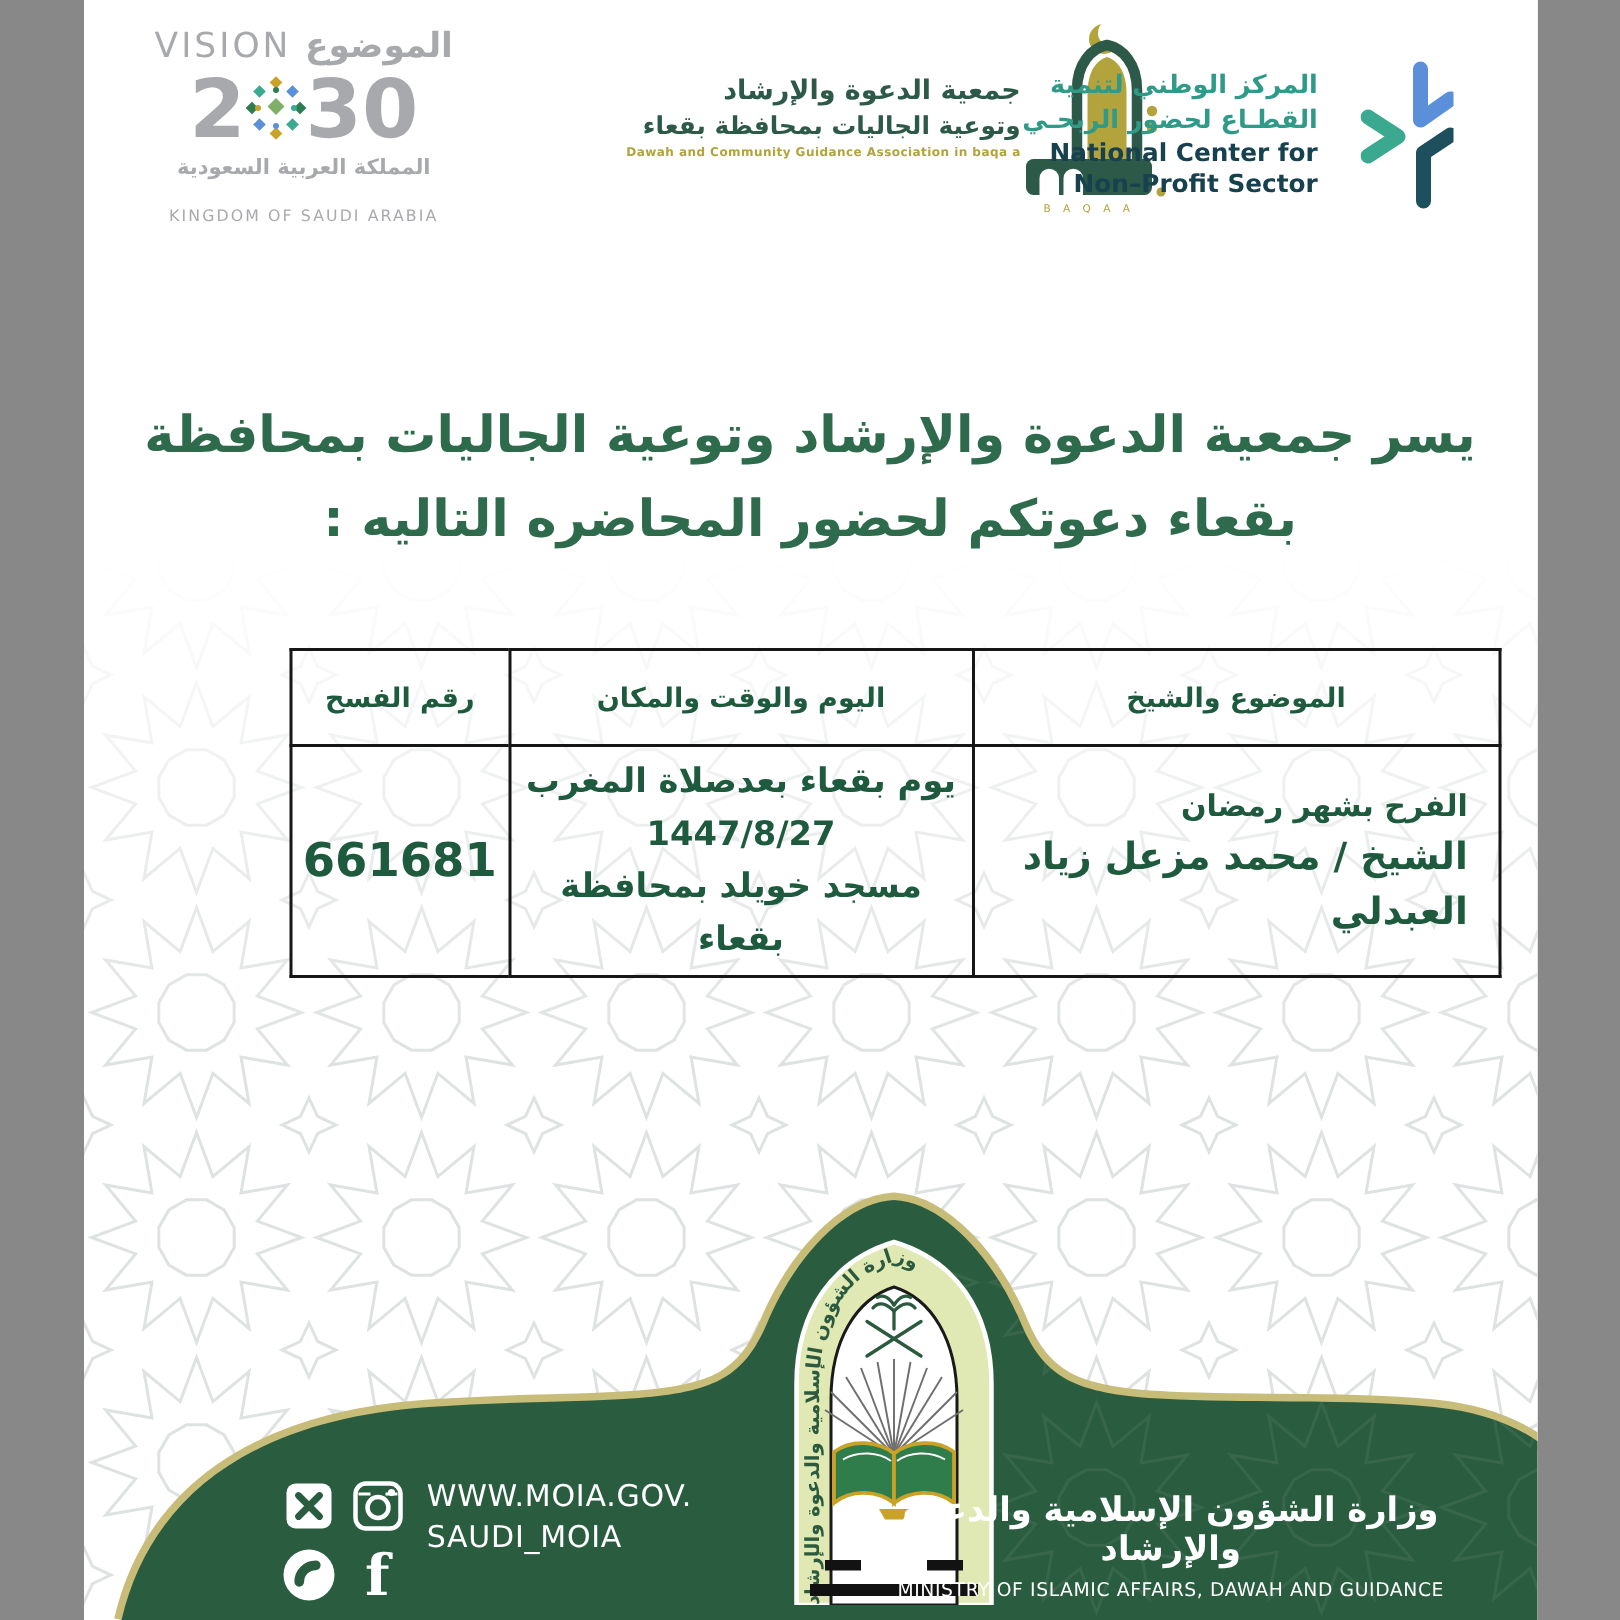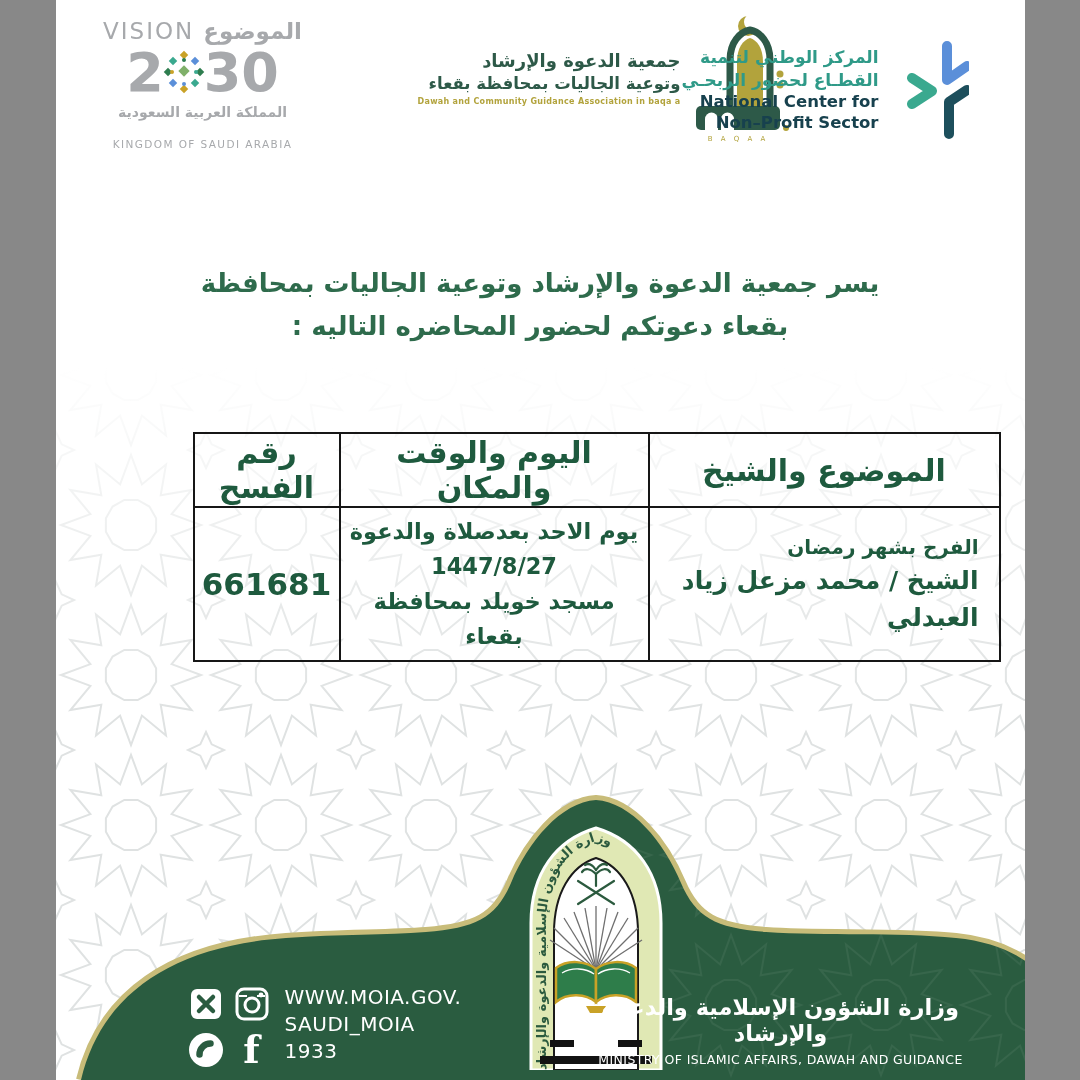--- a/index.html
+++ b/index.html
@@ -9,41 +9,41 @@
   .abs{position:absolute;}
 
   
   .vision{left:52px;top:18px;width:190px;text-align:center;color:#a7a9ac;}
   .vision .row1{display:flex;justify-content:center;align-items:baseline;gap:9px;font-size:23px;letter-spacing:2px;}
   .vision .row1 .ar{font-weight:bold;letter-spacing:0;}
   .vision .row2{display:flex;justify-content:center;align-items:center;font-size:54px;font-weight:bold;line-height:1;margin-top:2px;}
   .vision .row3{font-size:14px;font-weight:bold;margin-top:4px;}
   .vision .row4{font-size:10.5px;letter-spacing:1.4px;margin-top:18px;}
 
-  .assoc{left:362px;top:12px;display:flex;align-items:center;gap:12px;}
+  .assoc{left:362px;top:12px;display:flex;align-items:center;gap:0;}
   .assoc .txt{text-align:right;direction:rtl;color:#2d5948;}
   .assoc .l1{font-size:18px;font-weight:bold;}
   .assoc .l2{font-size:16.5px;font-weight:bold;margin-top:3px;}
   .assoc .l3{direction:ltr;font-size:8px;color:#b2a33c;font-weight:bold;margin-top:4px;letter-spacing:.3px;}
 
   .ncnp{right:56px;top:40px;display:flex;align-items:center;gap:28px;}
   .ncnp .txt{text-align:right;direction:rtl;}
   .ncnp .ar{font-size:17px;font-weight:bold;color:#2f9a88;line-height:1.35;}
   .ncnp .en{direction:ltr;font-size:16.5px;font-weight:bold;color:#17414e;line-height:1.25;text-align:right;}
 
   
   .invitation{left:0;right:0;top:262px;text-align:center;direction:rtl;
-              color:#2e6b4c;font-size:26px;font-weight:bold;line-height:1.65;}
+              color:#2e6b4c;font-size:34px;font-weight:bold;line-height:1.65;}
 
   
   .lect{left:137px;top:432px;}
   table.lect-t{border-collapse:collapse;direction:rtl;table-layout:fixed;width:806px;color:#1e5a3e;}
   table.lect-t col.c1{width:351px}table.lect-t col.c2{width:309px}table.lect-t col.c3{width:146px}
   table.lect-t th,table.lect-t td{border:2.5px solid #161616;vertical-align:middle;background:transparent;}
-  table.lect-t th{height:60px;font-size:30px;font-weight:bold;text-align:center;border-radius:21px;}
+  table.lect-t th{height:60px;font-size:18px;font-weight:bold;text-align:center;border-radius:21px;}
   table.lect-t td{height:140px;}
   td.topic{text-align:right;padding:6px 20px 6px 8px;line-height:1.5;}
   .topic-title{font-size:20px;font-weight:bold;}
   .sheikh{font-size:25px;font-weight:bold;}
   td.when{text-align:center;line-height:1.55;font-size:22.5px;font-weight:bold;}
   td.permit{text-align:center;font-size:31px;font-weight:bold;}
 
   
   .footer-wave{left:0;top:780px;}
   .emblem{left:450px;top:818px;}
@@ -167,21 +167,21 @@
         <th>الموضوع والشيخ</th>
         <th>اليوم والوقت والمكان</th>
         <th>رقم الفسح</th>
       </tr>
       <tr>
         <td class="topic">
           <div class="topic-title">الفرح بشهر رمضان</div>
           <div class="sheikh">الشيخ / محمد مزعل زياد العبدلي</div>
         </td>
         <td class="when">
-          <div>يوم الاحد بعدصلاة والدعوة</div>
+          <div>يوم بقعاء بعدصلاة المغرب</div>
           <div dir="ltr">1447/8/27</div>
           <div>مسجد خويلد بمحافظة بقعاء</div>
         </td>
         <td class="permit">
           <span>661681</span>
         </td>
       </tr>
     </tbody>
       </table>
   </div>
@@ -278,21 +278,20 @@
           <path d="M11.5,22.5 A11,11 0 0 1 22.5,11.5" fill="none" stroke="#2a5c40" stroke-width="6.5" stroke-linecap="round"></path>
         </svg>
       </div>
       <div class="icon-cell">
         <span class="fb">f</span>
       </div>
     </div>
     <div class="contact">
       <div>WWW.MOIA.GOV.</div>
       <div>SAUDI_MOIA</div>
-      <div>1933</div>
     </div>
   </div>
 
   <div class="abs ministry">
     <div class="ar">وزارة الشؤون الإسلامية والدعوة والإرشاد</div>
     <div class="en">MINISTRY OF ISLAMIC AFFAIRS, DAWAH AND GUIDANCE</div>
   </div>
 
 </div>
 

